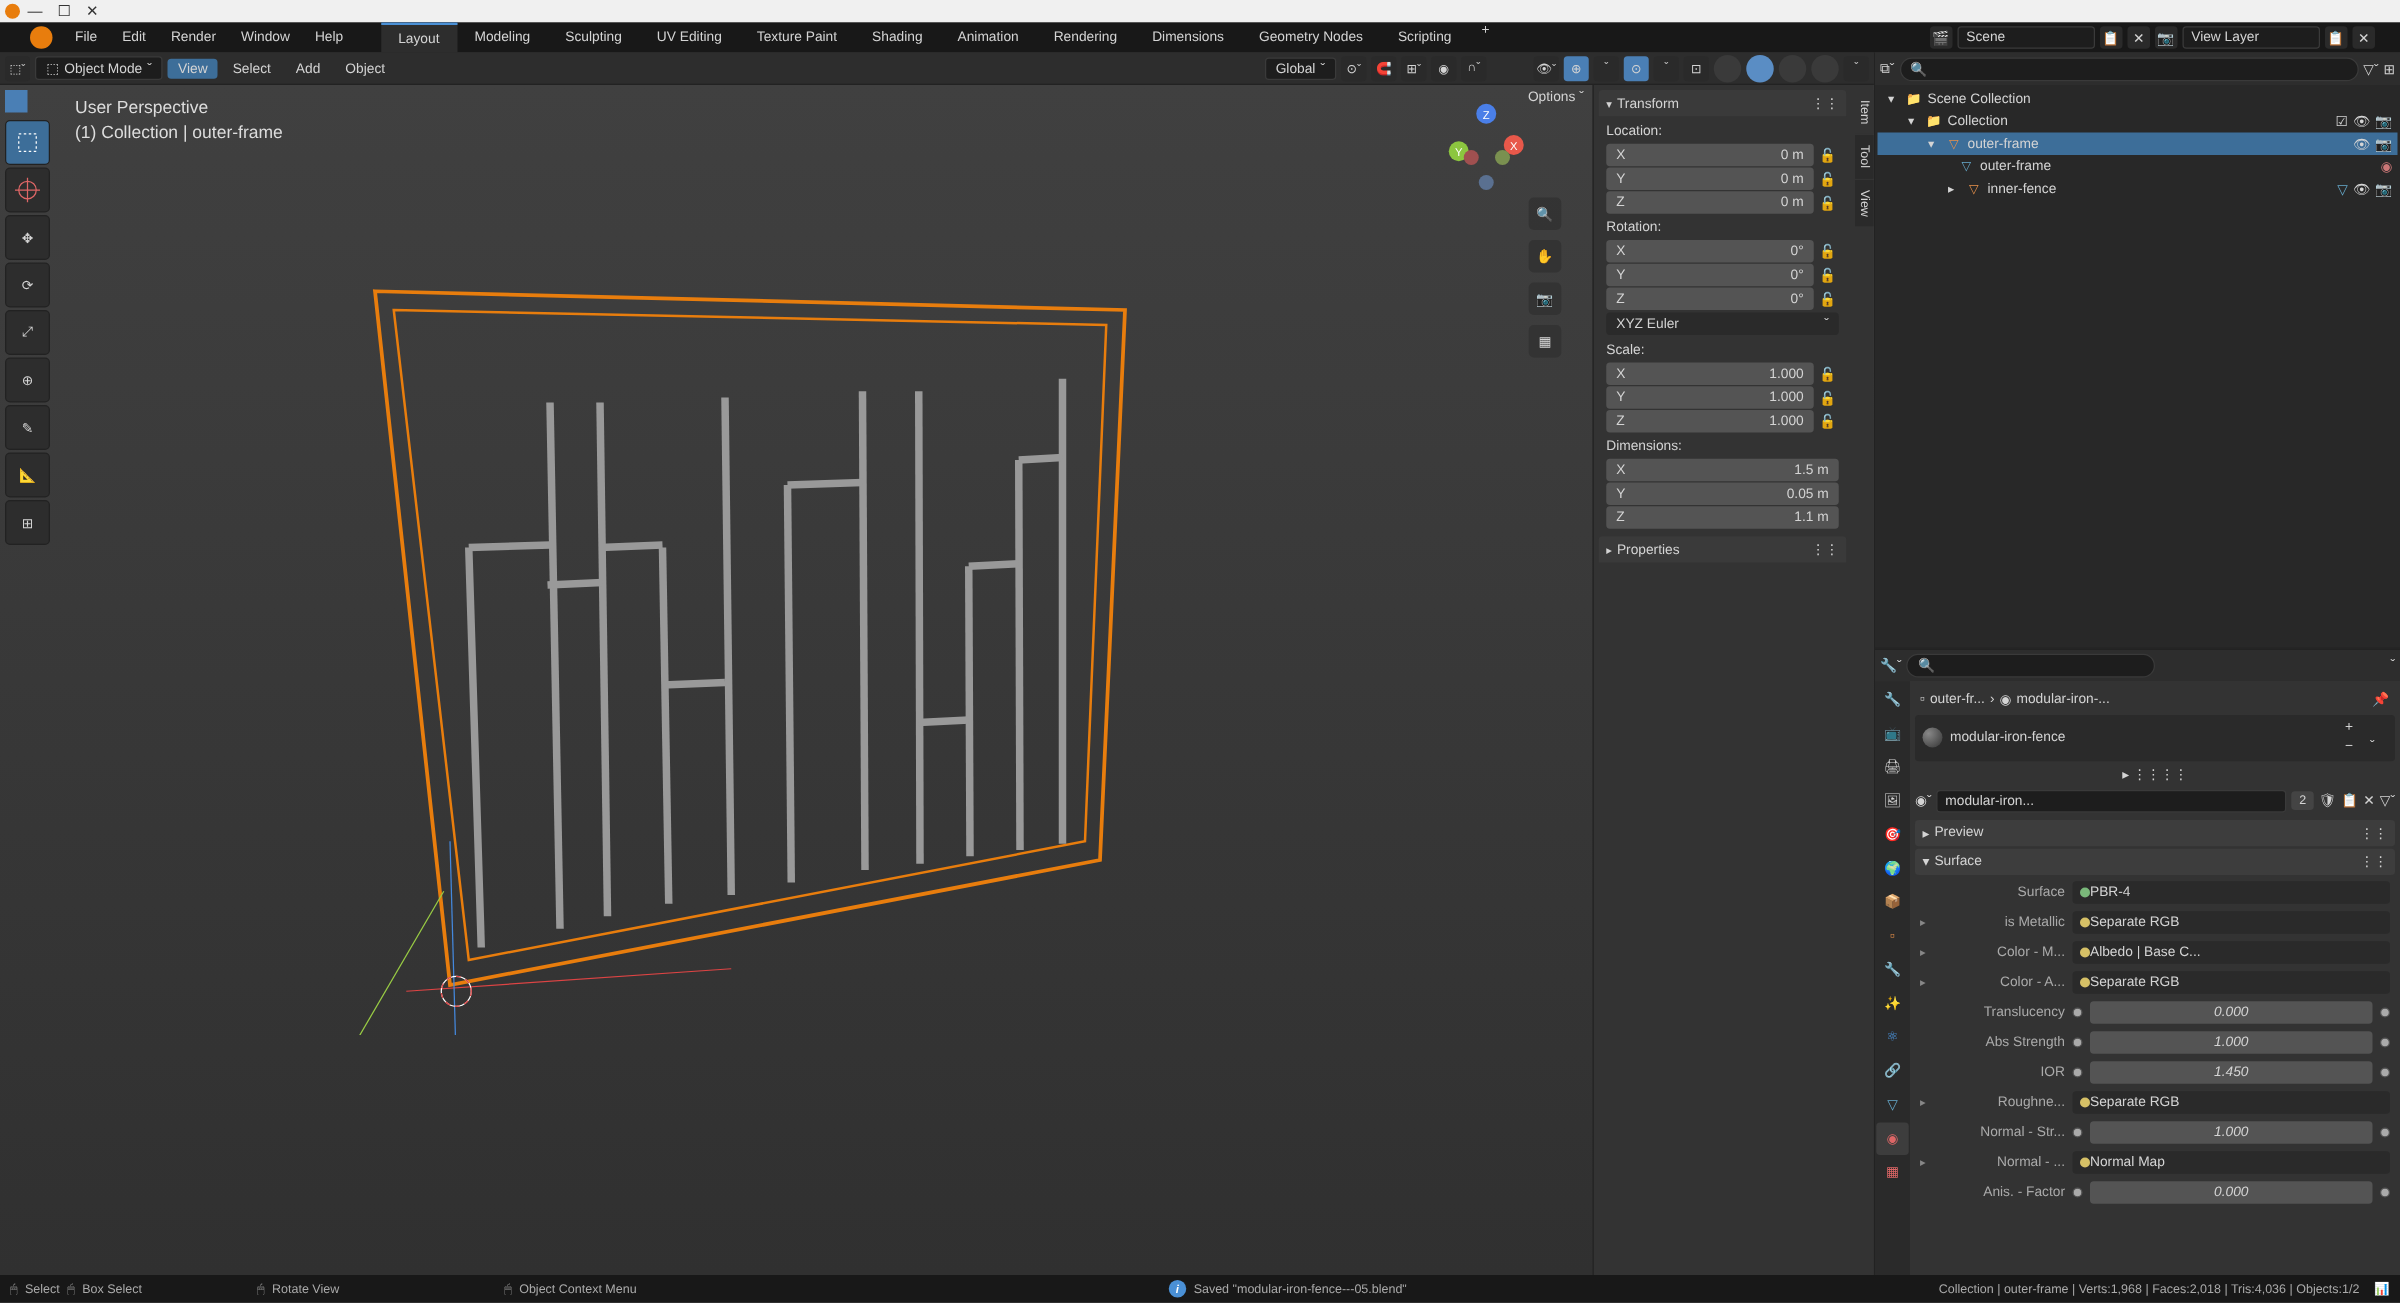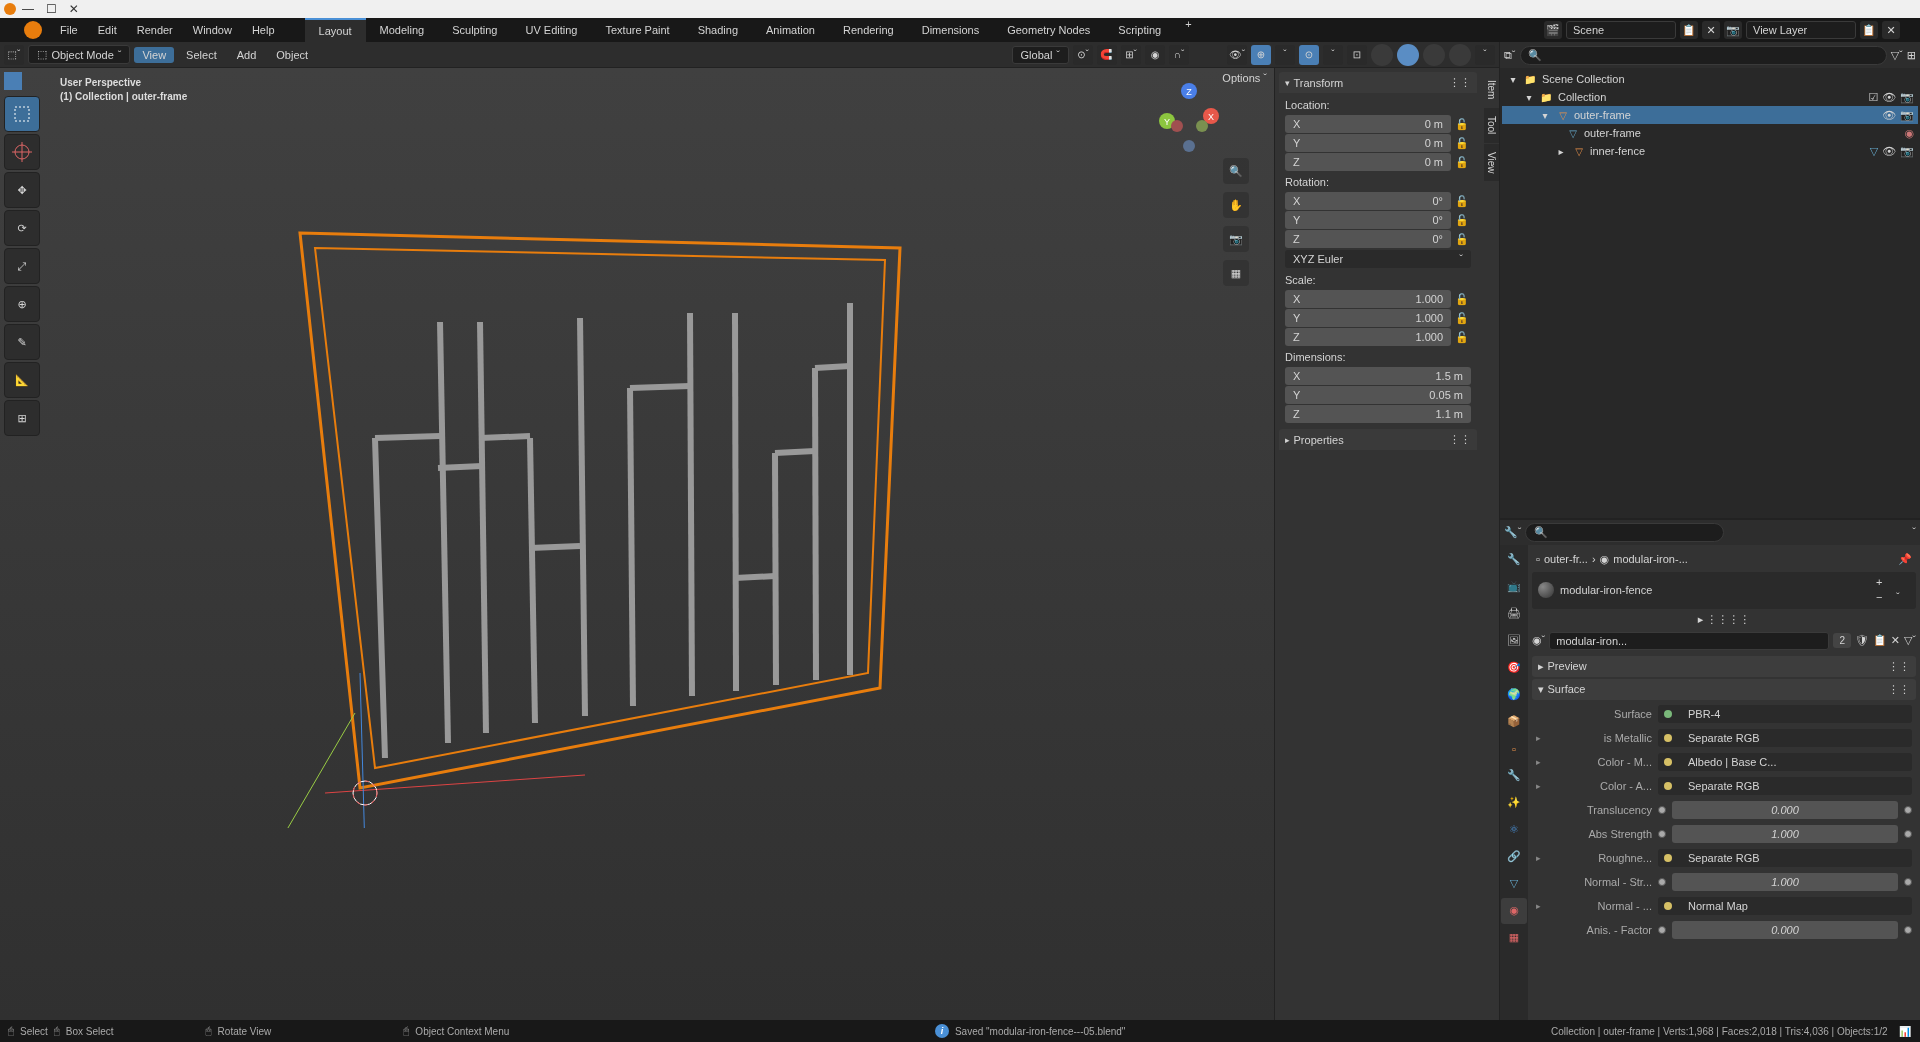--- a/index.html
+++ b/index.html
@@ -36,21 +36,21 @@
 .view3d-header .spacer { flex: 1; }
 .view3d-header .tool-btn { width: 20px; height: 20px; background: #2a2a2a; border-radius: 3px; display: flex; align-items: center; justify-content: center; font-size: 10px; }
 .view3d-header .shading-btn { width: 22px; height: 22px; border-radius: 50%; background: #3a3a3a; }
 .view3d-header .shading-btn.active { background: #5a8dc4; }
 
 
 .viewport { flex: 1; background: linear-gradient(#404040, #303030); position: relative; overflow: hidden; }
 .viewport .toolbar-left { position: absolute; left: 4px; top: 4px; display: flex; flex-direction: column; gap: 2px; }
 .viewport .tool-icon { width: 36px; height: 36px; background: #2d2d2d; border-radius: 4px; display: flex; align-items: center; justify-content: center; border: 1px solid #222; }
 .viewport .tool-icon.active { background: #3d6e99; }
-.viewport .info-text { position: absolute; left: 60px; top: 8px; font-size: 10px; line-height: 1.4; color: #ddd; font-weight: bold; }
+.viewport .info-text { position: absolute; left: 60px; top: 8px; font-size: 14px; line-height: 1.4; color: #ddd; }
 .viewport .gizmo { position: absolute; right: 270px; top: 8px; }
 .viewport .overlay-tools { position: absolute; right: 250px; top: 90px; display: flex; flex-direction: column; gap: 8px; }
 .viewport .overlay-btn { width: 26px; height: 26px; background: #2d2d2d99; border-radius: 4px; display: flex; align-items: center; justify-content: center; }
 .viewport .fence-svg { position: absolute; left: 180px; top: 80px; }
 
 
 .npanel { position: absolute; right: 0; top: 0; bottom: 0; width: 225px; background: #333; border-left: 1px solid #222; }
 .npanel .tabs { position: absolute; right: 0; top: 4px; display: flex; flex-direction: column; }
 .npanel .tab { writing-mode: vertical-rl; padding: 8px 2px; font-size: 10px; background: #2a2a2a; margin-bottom: 1px; cursor: pointer; }
 .npanel .tab.active { background: #333; }
@@ -81,21 +81,21 @@
 .prop-tab.active { background: #3d3d3d; }
 .prop-content { flex: 1; padding: 4px; overflow-y: auto; }
 .breadcrumb { display: flex; align-items: center; gap: 4px; padding: 4px; font-size: 11px; }
 .mat-slot { background: #2a2a2a; border-radius: 3px; padding: 4px 6px; margin: 2px 0; display: flex; align-items: center; gap: 6px; }
 .mat-ball { width: 16px; height: 16px; border-radius: 50%; background: radial-gradient(circle at 30% 30%, #888, #333); }
 .mat-controls { display: flex; align-items: center; gap: 4px; padding: 4px 0; }
 .mat-name-field { flex: 1; background: #1d1d1d; border: 1px solid #3a3a3a; border-radius: 3px; padding: 2px 6px; font-size: 11px; }
 .num-badge { background: #444; padding: 2px 6px; border-radius: 3px; font-size: 10px; }
 .panel-row { display: flex; align-items: center; padding: 3px 4px; gap: 6px; font-size: 11px; }
 .panel-row .label { width: 100px; text-align: right; color: #aaa; }
-.panel-row .value-dd { flex: 1; background: #2a2a2a; border-radius: 3px; padding: 3px 6px; display: flex; align-items: center; gap: 16px; }
+.panel-row .value-dd { flex: 1; background: #2a2a2a; border-radius: 3px; padding: 3px 6px; display: flex; align-items: center; gap: 0; }
 .panel-row .value-num { flex: 1; background: #545454; border-radius: 3px; padding: 3px 6px; text-align: center; font-style: italic; }
 .panel-row .dot { width: 8px; height: 8px; border-radius: 50%; background: #aaa; border: 1px solid #555; }
 .panel-row .green-dot { width: 8px; height: 8px; border-radius: 50%; background: #7ab87a; }
 .panel-row .yellow-dot { width: 8px; height: 8px; border-radius: 50%; background: #d6c066; }
 .panel-row .expand { font-size: 9px; color: #888; width: 10px; }
 .section-hdr { padding: 4px 6px; background: #3d3d3d; border-radius: 3px; margin: 2px 0; display: flex; align-items: center; gap: 4px; font-size: 11px; }
 
 
 .statusbar { height: 22px; background: #181818; display: flex; align-items: center; padding: 0 8px; font-size: 10px; color: #aaa; }
 .statusbar .mouse-hint { display: flex; align-items: center; gap: 6px; }
@@ -541,20 +541,27 @@
                 <span class="dot"></span>
               </div>
               <div class="panel-row">
                 <span class="expand"></span>
                 <span class="label">Abs Strength</span>
                 <span class="dot"></span>
                 <div class="value-num">1.000</div>
                 <span class="dot"></span>
               </div>
               <div class="panel-row">
+                <span class="expand"></span>
+                <span class="label">IOR</span>
+                <span class="dot"></span>
+                <div class="value-num">1.450</div>
+                <span class="dot"></span>
+              </div>
+              <div class="panel-row">
                 <span class="expand">▸</span>
                 <span class="label">Roughne...</span>
                 <div class="value-dd">
                   <span class="yellow-dot"></span>
                   <span>Separate RGB</span>
                 </div>
               </div>
               <div class="panel-row">
                 <span class="expand"></span>
                 <span class="label">Normal - Str...</span>

